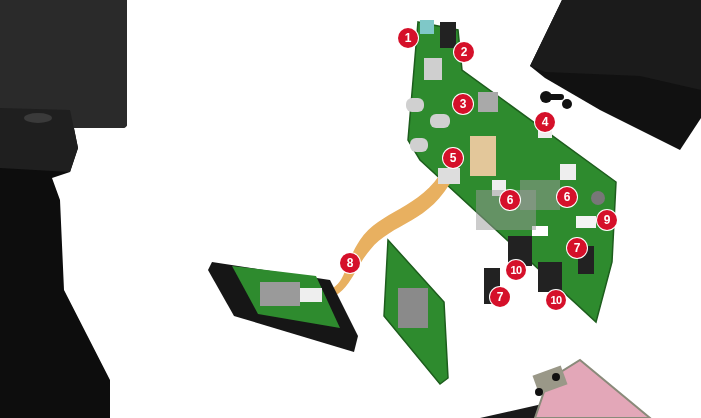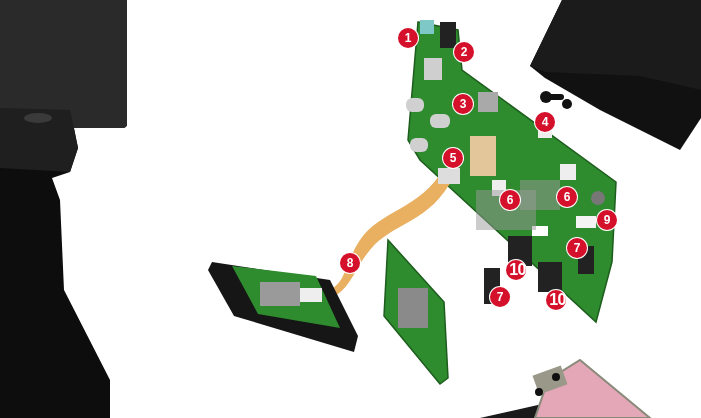--- a/index.html
+++ b/index.html
@@ -1,20 +1,20 @@
 <!DOCTYPE html>
 <html style="--badge: #d5102a;"><head>
 <meta charset="utf-8">
 <style>
   html,body{margin:0;padding:0;background:#ffffff;}
   body{width:701px;height:418px;overflow:hidden;position:relative;font-family:"Liberation Sans",sans-serif;}
   #stage{position:absolute;left:0;top:0;width:701px;height:418px;}
   .callout{position:absolute;width:20px;height:20px;border-radius:50%;background:var(--badge);color:#fff;
     font-weight:bold;font-size:12px;line-height:20px;text-align:center;box-shadow:0 0 0 1px #fff;}
-  .callout.wide{font-size:16px;letter-spacing:-0.5px;text-align:right;}
+  .callout.wide{font-size:11px;letter-spacing:-0.5px;}
 </style>
 </head>
 <body>
 
 <div id="stage">
   <svg width="701" height="418" viewBox="0 0 701 418">
 
     <g>
       <path d="M0,0 L127,0 L127,124 Q127,128 122,128 L74,128 L78,148 L70,172 L52,178 L60,200 L64,290 L110,380 L110,418 L0,418 Z" fill="#0d0d0d"></path>
       <path d="M0,0 L127,0 L127,124 Q127,128 122,128 L0,128 Z" fill="#2a2a2a"></path>

